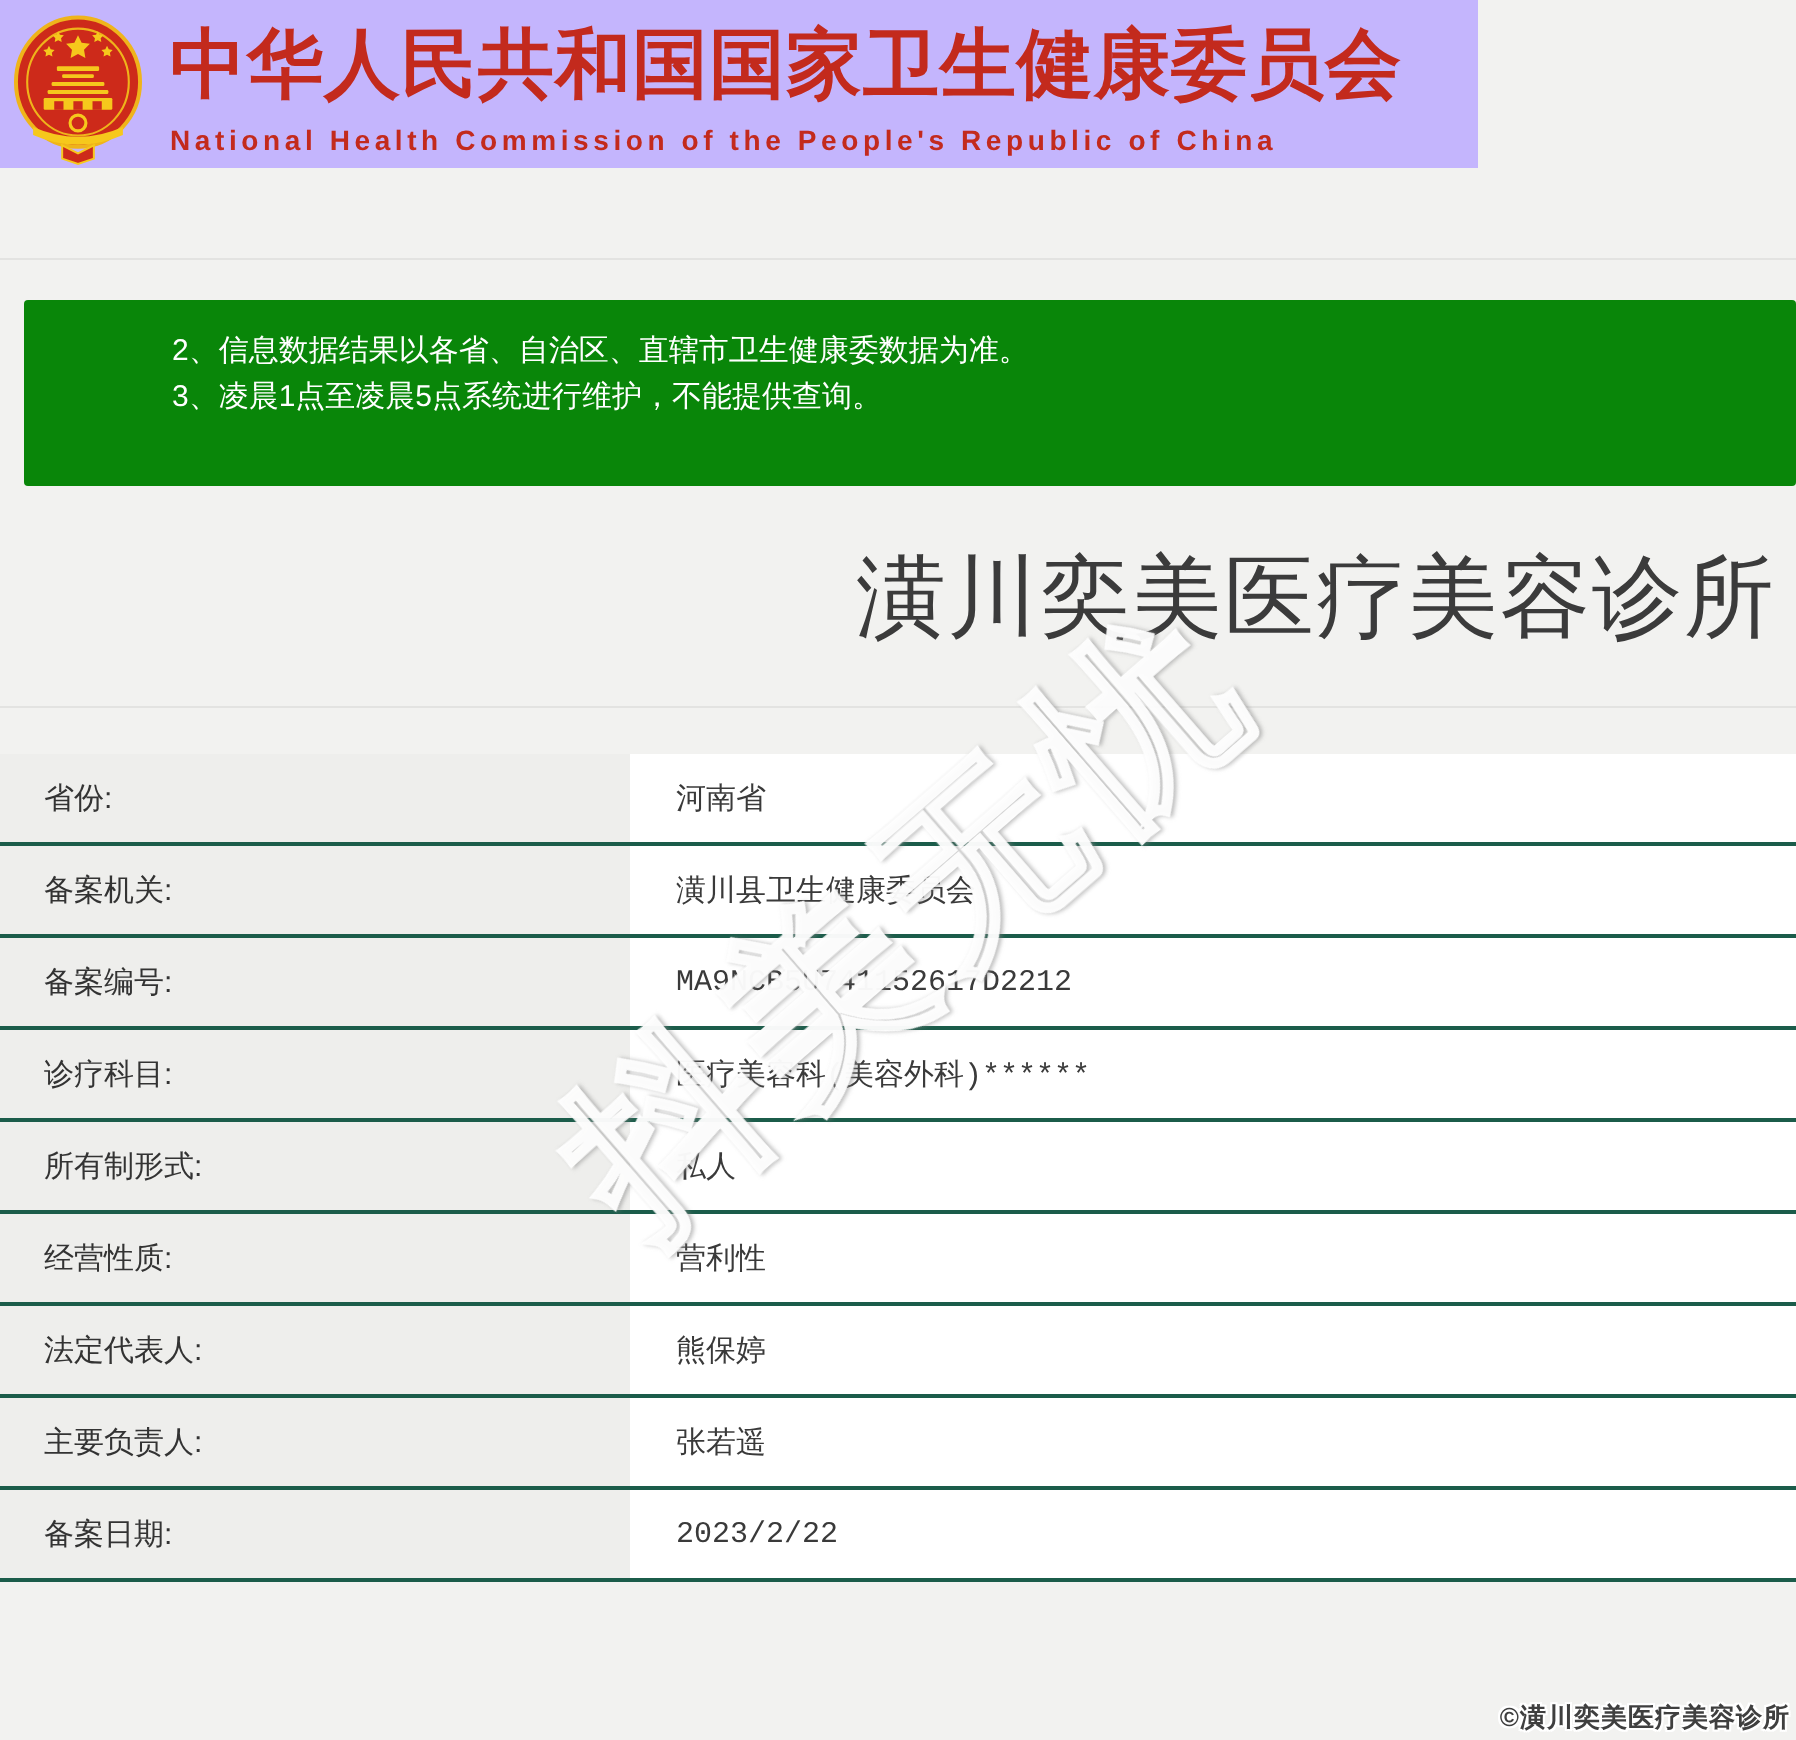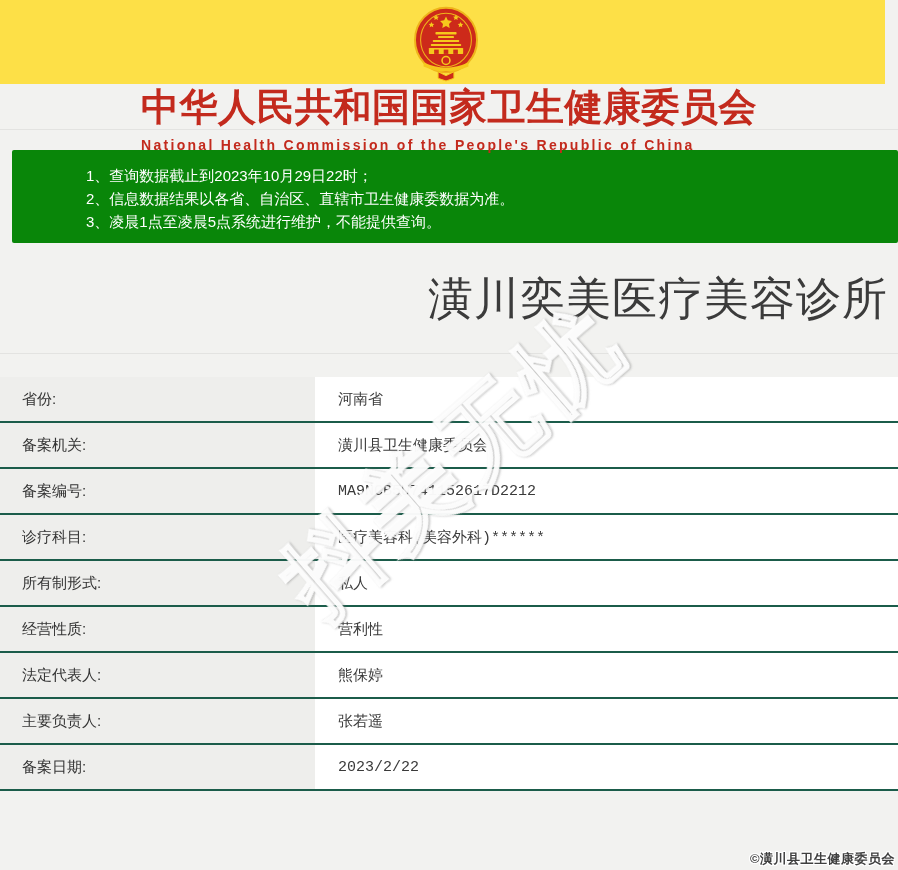--- a/index.html
+++ b/index.html
@@ -7,21 +7,21 @@
     --row-separator:#1b5c4a; --label-bg:#eeeeec;
   }
   *{box-sizing:border-box;}
   html,body{margin:0;padding:0;background:var(--page-bg);}
   .page{
     position:relative;width:898px;height:870px;overflow:hidden;
     font-family:"Liberation Sans","DejaVu Sans",sans-serif;color:#333;
     background:var(--page-bg);
   }
   
-  .header-band{width:885px;height:84px;background:#fde047;display:flex;align-items:center;flex-direction:column;}
+  .header-band{width:739px;height:84px;background:#c4b5fd;display:flex;align-items:center;}
   .emblem{width:66px;height:76px;margin:6px 0 0 6px;flex:0 0 auto;}
   .header-text{margin-left:13px;min-width:0;}
   .title-zh{font-size:38px;font-weight:700;color:var(--header-red);letter-spacing:.5px;white-space:nowrap;}
   .title-en{font-size:14px;font-weight:700;color:var(--header-red);letter-spacing:2.3px;margin-top:4px;white-space:nowrap;}
   .divider{border-top:1px solid #e3e3e1;height:0;}
   .divider1{margin-top:45px;}
   .divider2{margin-top:28px;}
   
   .notice{
     margin:20px 0 0 12px;height:93px;background:var(--notice-green);
@@ -101,21 +101,20 @@
     </span>
     <div class="header-text">
       <div class="title-zh">中华人民共和国国家卫生健康委员会</div>
       <div class="title-en">National Health Commission of the People's Republic of China</div>
     </div>
   </div>
 
   <div class="divider divider1"></div>
 
   <div class="notice">
-      <div class="notice-line">1、查询数据截止到2023年10月29日22时；</div>
       <div class="notice-line">2、信息数据结果以各省、自治区、直辖市卫生健康委数据为准。</div>
       <div class="notice-line">3、凌晨1点至凌晨5点系统进行维护，不能提供查询。</div>
     </div>
 
   <h1 class="record-title">潢川奕美医疗美容诊所</h1>
 
   <div class="divider divider2"></div>
 
   <div class="table">
       <div class="trow">
@@ -150,15 +149,15 @@
         <div class="tlabel">主要负责人:</div>
         <div class="tvalue">张若遥</div>
       </div>
       <div class="trow">
         <div class="tlabel">备案日期:</div>
         <div class="tvalue">2023/2/22</div>
       </div>
     </div>
 
   <div class="wm-diagonal">抖美无忧</div>
-  <div class="wm-corner">©潢川县卫生健康委员会</div>
+  <div class="wm-corner">©潢川奕美医疗美容诊所</div>
 
 </div>
 
 </body></html>

